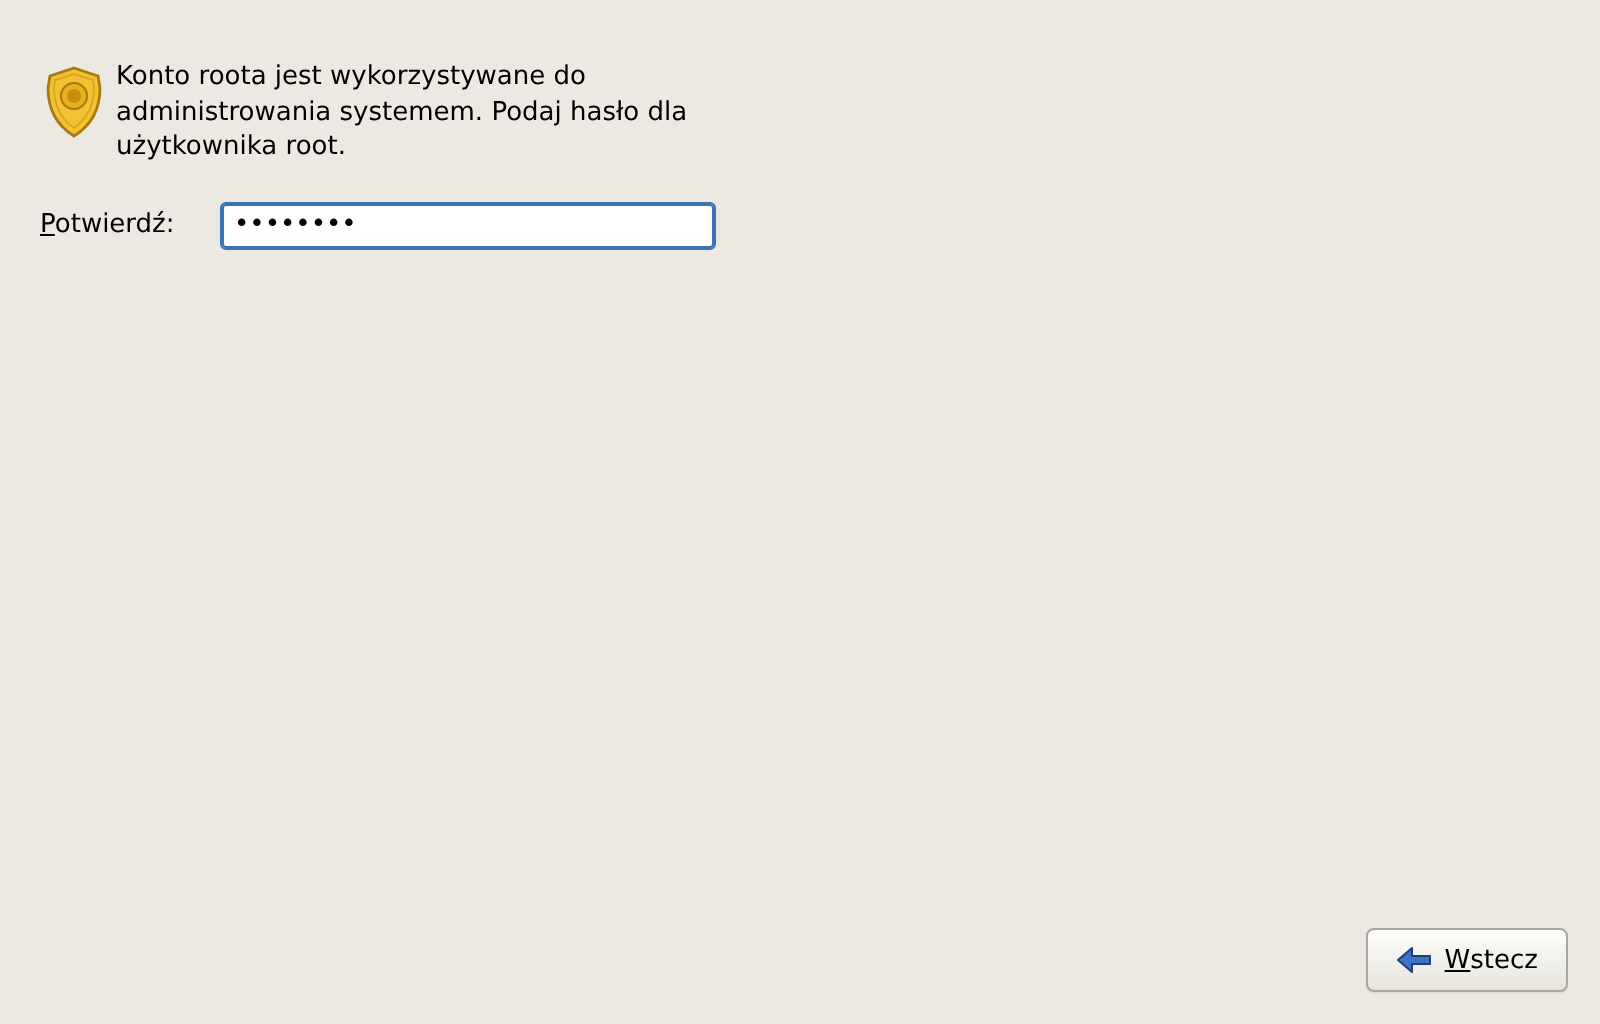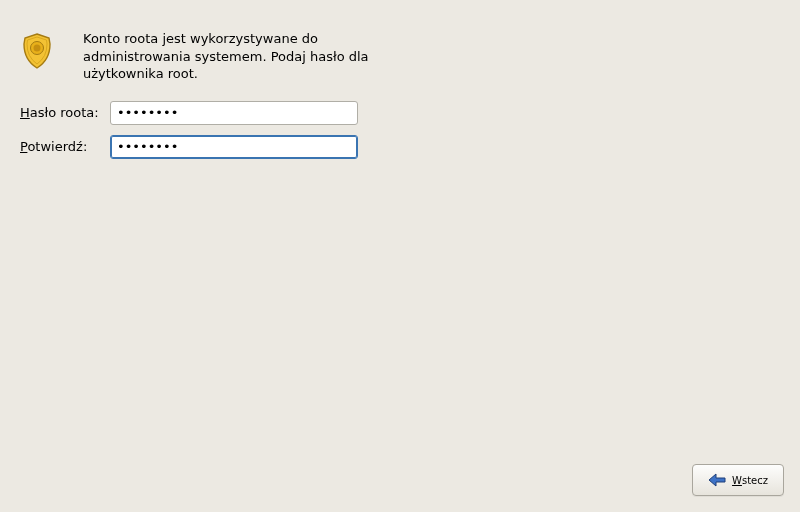--- a/index.html
+++ b/index.html
@@ -16,21 +16,21 @@
     overflow: hidden;
   }
   .content {
     position: absolute;
     top: 30px;
     left: 20px;
   }
   .header-row {
     display: flex;
     align-items: flex-start;
-    gap: 29px;
+    gap: 4px;
     margin-bottom: 18px;
   }
   .shield-icon {
     flex-shrink: 0;
     margin-top: 2px;
   }
   .description {
     line-height: 1.35;
     max-width: 330px;
   }
@@ -68,24 +68,24 @@
   }
   .btn {
     height: 32px;
     min-width: 92px;
     padding: 0 14px;
     border: 1px solid #a9a69d;
     border-radius: 4px;
     background: linear-gradient(#fdfdfc, #e7e4dc);
     display: inline-flex;
     align-items: center;
-    justify-content: center;
+    justify-content: flex-end;
     gap: 6px;
     font-family: inherit;
-    font-size: 10px;
+    font-size: 13px;
     cursor: pointer;
     box-shadow: 0 1px 0 rgba(0,0,0,0.05);
   }
   .arrow-svg { display: block; }
 </style>
 </head>
 <body>
 
 <div class="content">
 
@@ -94,24 +94,20 @@
       <svg width="34" height="38" viewBox="0 0 34 38">
         <path d="M17 2 L29 6 L30 12 Q30 28 17 36 Q4 28 4 12 L5 6 Z" fill="#f3c234" stroke="#a57b12" stroke-width="1.4"></path>
         <path d="M17 5 L26.5 8 L27 12 Q27 25 17 32 Q7 25 7 12 L7.5 8 Z" fill="none" stroke="#d9a81f" stroke-width="1"></path>
         <circle cx="17" cy="16" r="6.5" fill="#e8b01a" stroke="#a57b12" stroke-width="1"></circle>
         <circle cx="17" cy="16" r="3.5" fill="#c68f10"></circle>
       </svg>
     </span>
     <div class="description">Konto roota jest wykorzystywane do administrowania systemem. Podaj hasło dla użytkownika root.</div>
   </div>
 
-  <div class="form-row">
-    <label class="form-label"><span class="underline-first">H</span><span>asło roota:</span></label>
-    <input type="password" value="••••••••" style="">
-  </div>
 
   <div class="form-row">
     <label class="form-label"><span class="underline-first">P</span><span>otwierdź:</span></label>
     <input type="password" class="focused" value="••••••••" style="">
   </div>
 
 </div>
 
 <div class="button-bar">
   <button class="btn">

